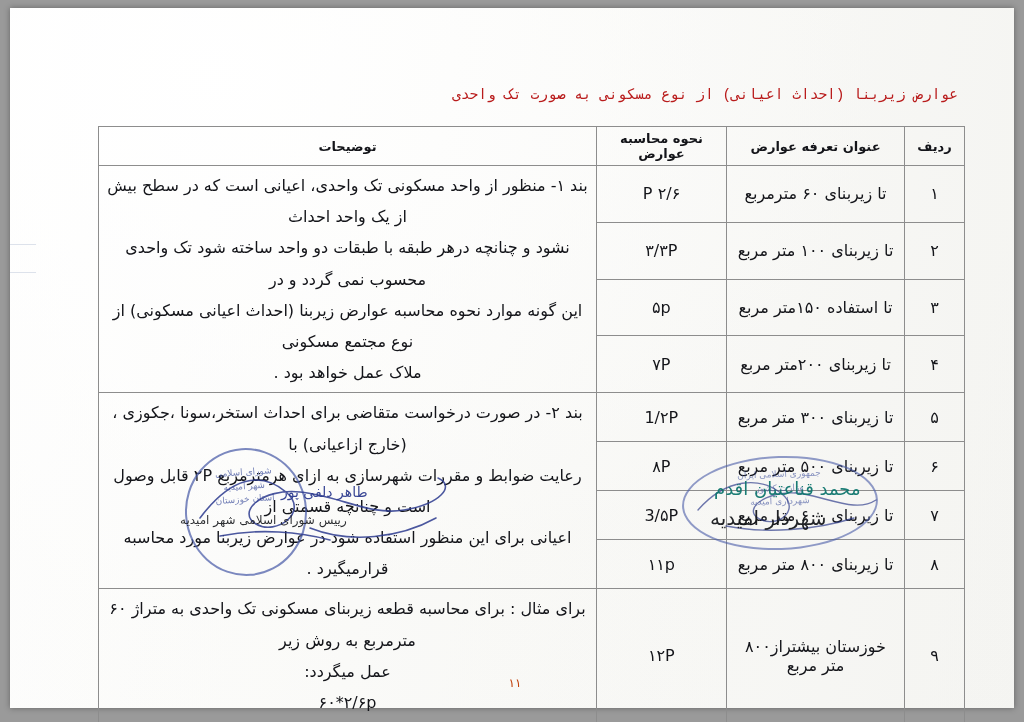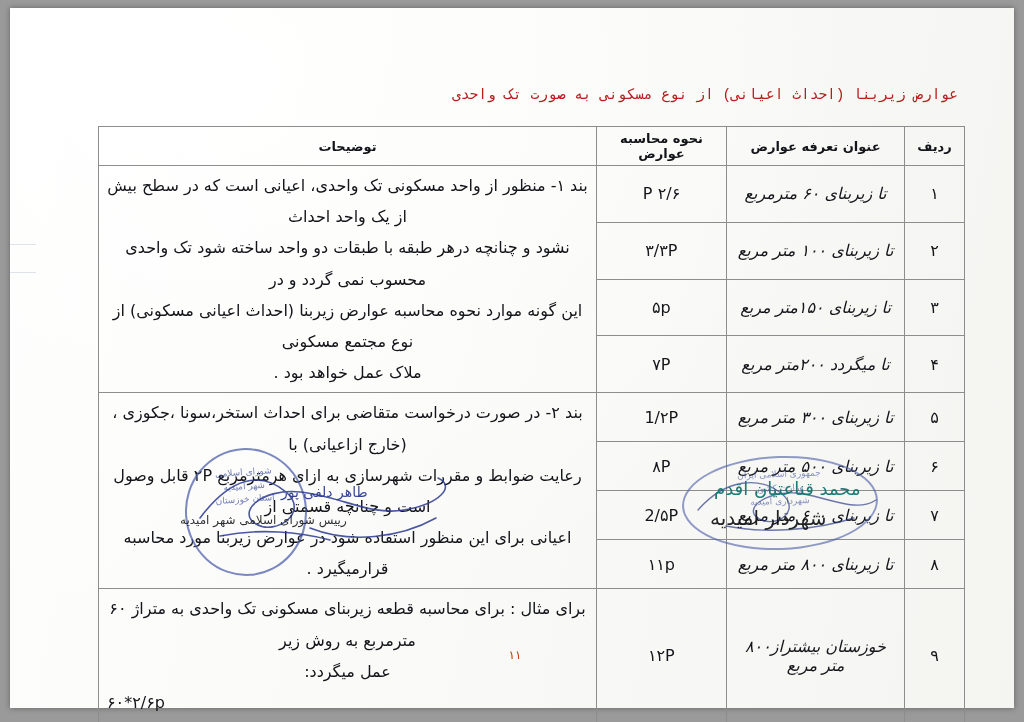--- a/index.html
+++ b/index.html
@@ -70,26 +70,26 @@
   col.c-desc { width: 498px; }
 
   td.desc {
     text-align: right;
     line-height: 1.95;
     padding: 6px 14px 6px 10px;
     font-size: 12.3px;
   }
   td.rownum { font-size: 13px; }
   td.calc { font-size: 13px; letter-spacing: 0.3px; }
-  td.title { font-size: 12.6px; font-style: italic; }
+  td.title { font-size: 12.6px; }
   tr.r-tall td { height: 27px; }
   tr.r-last td { height: 66px; }
   .nowrap { white-space: nowrap; }
   .desc-line { display: block; }
-  .desc-line.ltr-num { direction: ltr; text-align: left; }
+  .desc-line.ltr-num { direction: ltr; text-align: center; }
 
   
   .stamp {
     position: absolute;
     border: 2px solid #4a5ca8;
     border-radius: 50%;
     opacity: 0.72;
     color: #3d4f9c;
     text-align: center;
     direction: rtl;
@@ -130,21 +130,21 @@
   #sig-right-role { left: 700px; top: 498px; font-size: 20px; color:#16181c; }
   .scribble {
     position: absolute;
     pointer-events: none;
     opacity: 0.85;
   }
   .page-number {
     position: absolute;
     left: 0;
     right: 0;
-    top: 640px;
+    top: 668px;
     text-align: center;
     font-size: 12px;
     color: #c2410c;
     direction: rtl;
     padding-left: 6px;
   }
   .edge-mark {
     position: absolute;
     background: #cfd6e2;
     opacity: 0.7;
@@ -188,26 +188,26 @@
           <span class="desc-line">ملاک عمل خواهد بود .</span>
         </td>
       </tr>
       <tr class="r-tall">
         <td class="rownum">۲</td>
         <td class="title nowrap">تا زیربنای ۱۰۰ متر مربع</td>
         <td class="calc">۳/۳P</td>
       </tr>
       <tr class="r-tall">
         <td class="rownum">۳</td>
-        <td class="title nowrap">تا زیربنای ۱۵۰متر مربع</td>
+        <td class="title nowrap">تا استفاده ۱۵۰متر مربع</td>
         <td class="calc">۵p</td>
       </tr>
       <tr class="r-tall">
         <td class="rownum">۴</td>
-        <td class="title nowrap">تا میگردد ۲۰۰متر مربع</td>
+        <td class="title nowrap">تا زیربنای ۲۰۰متر مربع</td>
         <td class="calc">۷P</td>
       </tr>
 
       <tr class="r-tall">
         <td class="rownum">۵</td>
         <td class="title nowrap">تا زیربنای ۳۰۰ متر مربع</td>
         <td class="calc">1/۲P</td>
         <td class="desc" rowspan="4">
           <span class="desc-line">بند ۲- در صورت درخواست متقاضی برای احداث استخر،سونا ،جکوزی ،(خارج ازاعیانی) با</span>
           <span class="desc-line">رعایت ضوابط و مقررات شهرسازی به ازای هرمترمربع ۲P قابل وصول است و چنانچه قسمتی از</span>
@@ -215,21 +215,21 @@
         </td>
       </tr>
       <tr class="r-tall">
         <td class="rownum">۶</td>
         <td class="title nowrap">تا زیربنای ۵۰۰ متر مربع</td>
         <td class="calc">۸P</td>
       </tr>
       <tr class="r-tall">
         <td class="rownum">۷</td>
         <td class="title nowrap">تا زیربنای ۶۰۰ متر مربع</td>
-        <td class="calc">2/۵P</td>
+        <td class="calc">3/۵P</td>
       </tr>
       <tr class="r-tall">
         <td class="rownum">۸</td>
         <td class="title nowrap">تا زیربنای ۸۰۰ متر مربع</td>
         <td class="calc">۱۱p</td>
       </tr>
 
       <tr class="r-last">
         <td class="rownum">۹</td>
         <td class="title">خوزستان بیشتراز۸۰۰ متر مربع</td>

